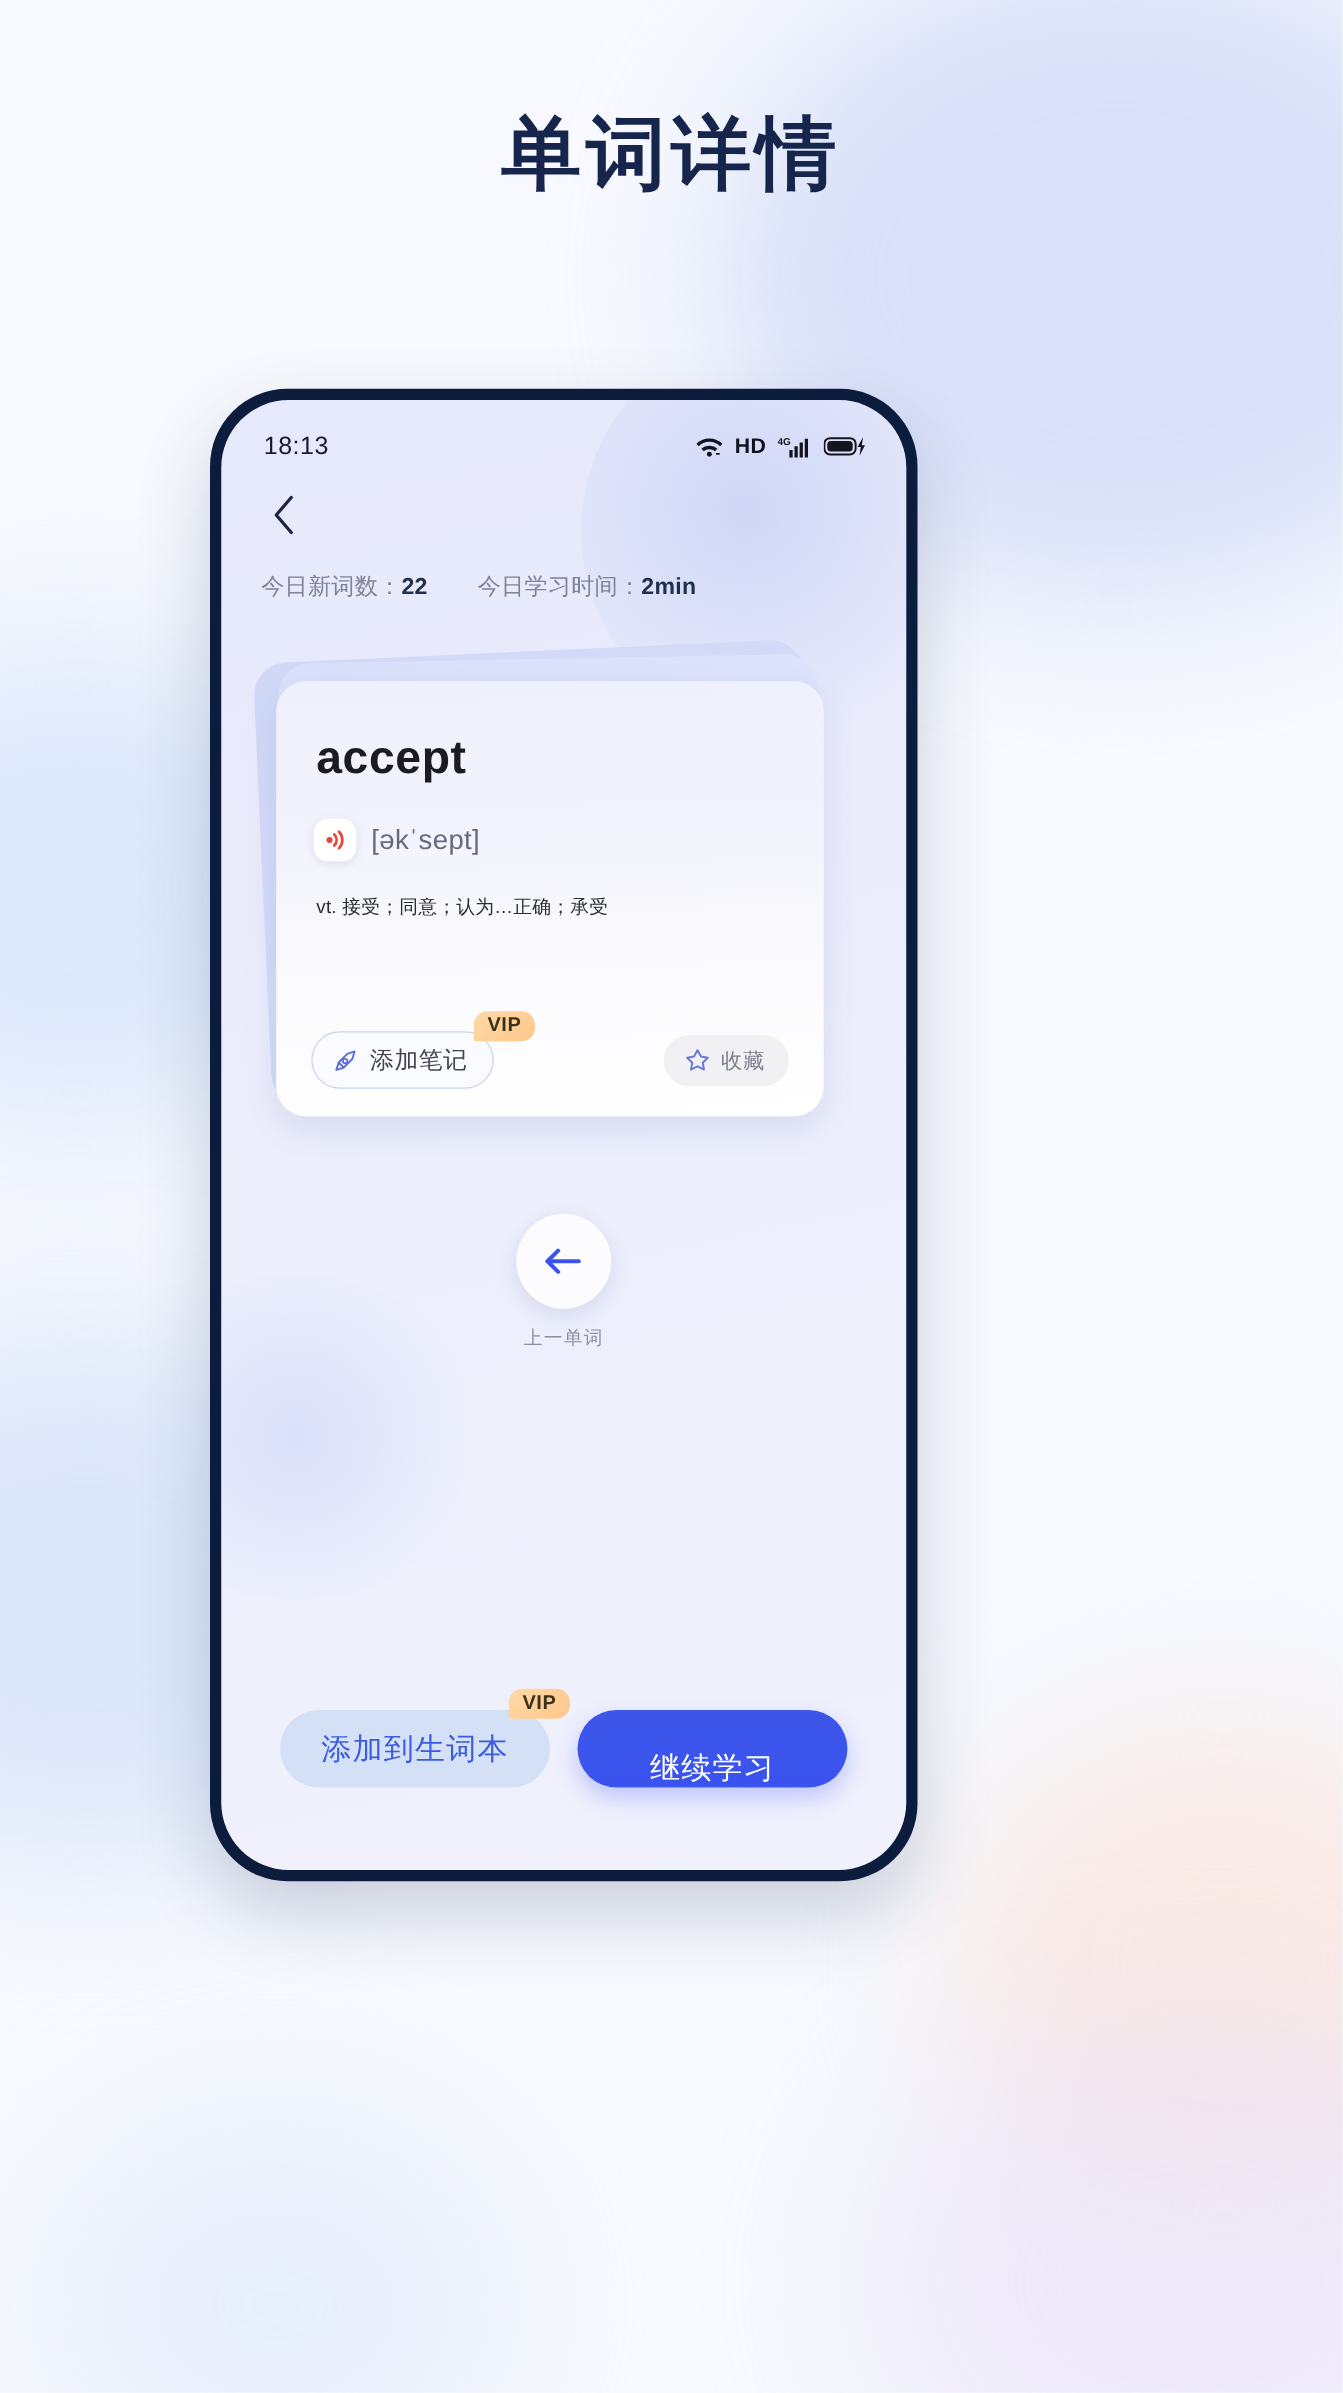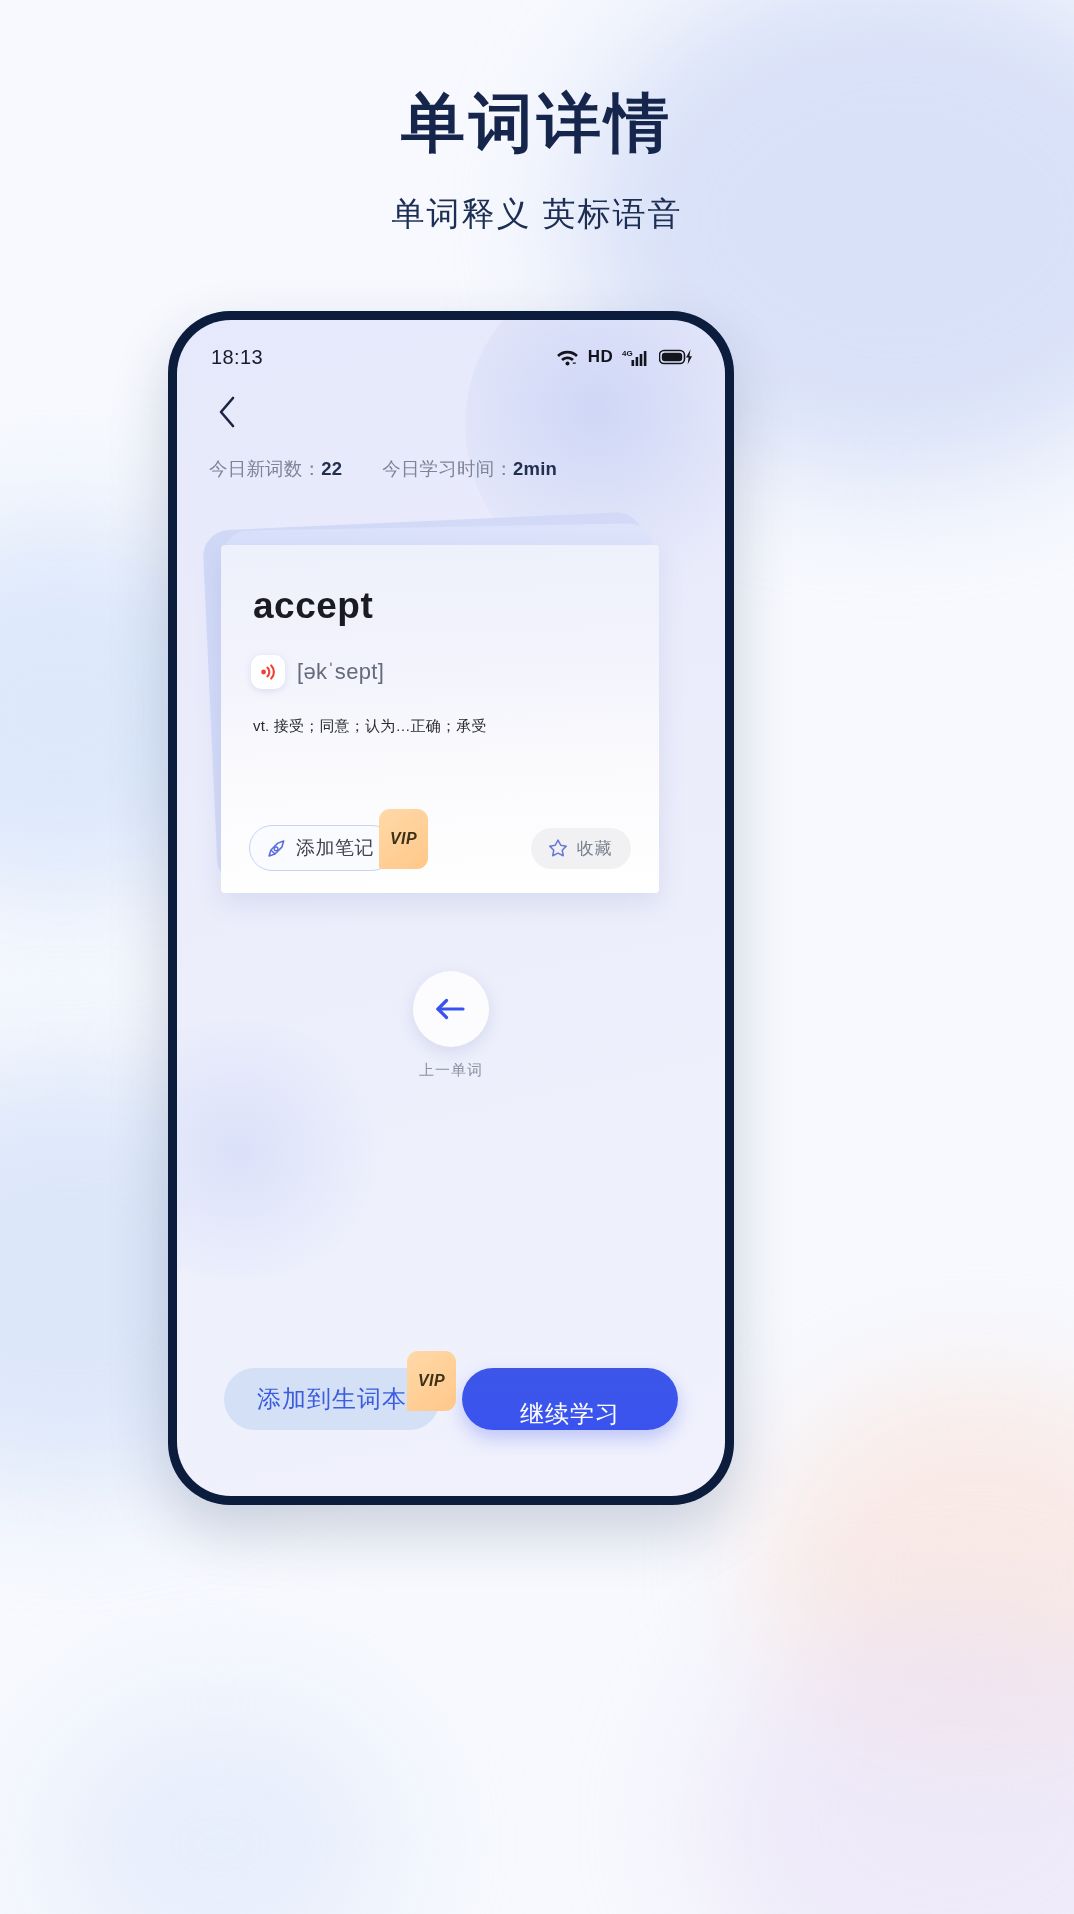--- a/index.html
+++ b/index.html
@@ -78,21 +78,21 @@
     position:absolute;left:33px;top:0px;width:440px;height:355px;border-radius:26px;
     background:linear-gradient(150deg,#ccd5f6,#d6ddf8);
     transform:rotate(-2.6deg);opacity:.85;
   }
   .card-back2{
     position:absolute;left:48px;top:6px;width:432px;height:345px;border-radius:26px;
     background:linear-gradient(150deg,#d9e0fa,#e3e8fc);
     transform:rotate(-1.1deg);
   }
   .card{
-    position:absolute;left:44px;top:24px;width:438px;height:348px;border-radius:4px;
+    position:absolute;left:44px;top:24px;width:438px;height:348px;border-radius:24px;
     background:linear-gradient(178deg,#eef0fb 0%,#f2f3fc 34%,#fafafd 62%,#ffffff 100%);
     box-shadow:0 10px 26px rgba(86,104,168,.13);
     padding:26px 28px 0;box-sizing:border-box;
   }
   .word{
     font-size:37px;font-weight:bold;color:#1b1b23;letter-spacing:.5px;margin:14px 0 0 4px;
   }
   .phon-row{display:flex;align-items:center;gap:12px;margin:28px 0 0 2px;}
   .speaker{
     width:34px;height:34px;border-radius:11px;background:#fff;
@@ -107,23 +107,23 @@
     position:absolute;left:28px;right:28px;bottom:22px;
     display:flex;align-items:center;justify-content:space-between;
   }
   .note-btn{
     position:relative;display:flex;align-items:center;gap:9px;
     border:1px solid #c9d2f3;border-radius:24px;background:#fafbff;
     padding:9px 20px 9px 16px;cursor:pointer;
   }
   .note-btn span.lbl{font-size:19px;color:#41434f;letter-spacing:.5px;}
   .vip{
-    position:absolute;font-size:16px;font-weight:bold;font-style:italic;color:#3d3118;
+    position:absolute;font-size:16px;font-weight:bold;color:#3d3118;
     background:linear-gradient(140deg,#ffd9a8,#ffc789);
-    border-radius:11px 11px 11px 2px;padding:21px 11px;letter-spacing:.4px;
+    border-radius:11px 11px 11px 2px;padding:3px 11px;letter-spacing:.4px;
   }
   .vip-note{right:-34px;top:-17px;}
   .fav-btn{
     display:flex;align-items:center;gap:8px;background:#f1f1f3;border-radius:22px;
     padding:9px 19px 9px 16px;cursor:pointer;
   }
   .fav-btn span.lbl{font-size:17px;color:#7b7f8e;letter-spacing:.6px;}
 
   
   .prev-wrap{position:relative;text-align:center;margin-top:20px;z-index:2;}
@@ -160,21 +160,20 @@
   <div class="blob blob-a"></div>
   <div class="blob blob-b"></div>
   <div class="blob blob-c"></div>
   <div class="blob blob-d"></div>
   <div class="blob blob-e"></div>
   <div class="blob blob-f"></div>
 </div>
 
 <div class="hero">
   <h1 class="hero-title">单词详情</h1>
-  <p class="hero-sub">单词释义 英标语音</p>
 </div>
 
 <div class="phone">
   <div class="screen">
     <div class="screen-glow"></div>
     <div class="screen-glow2"></div>
 
     <div class="statusbar">
       <div class="clock">18:13</div>
       <div class="status-icons">

